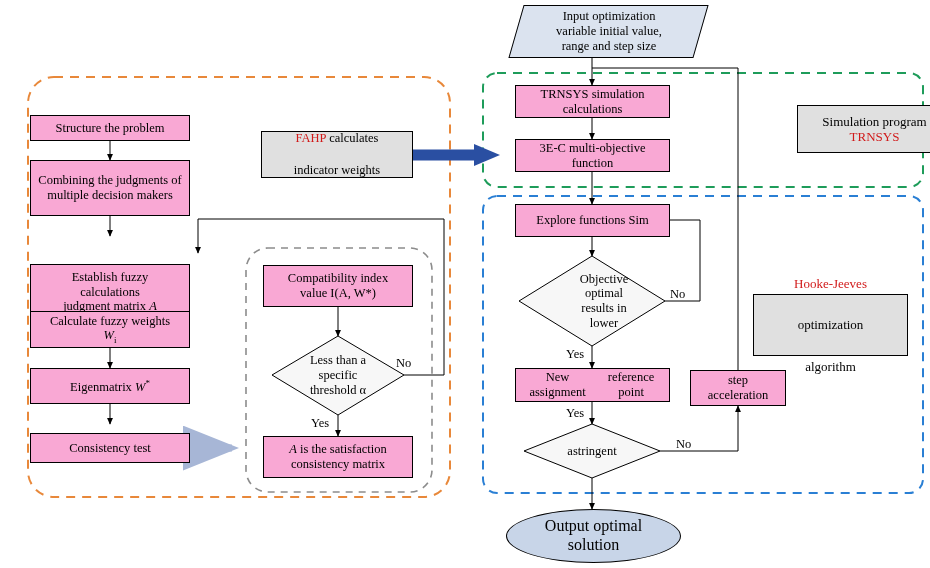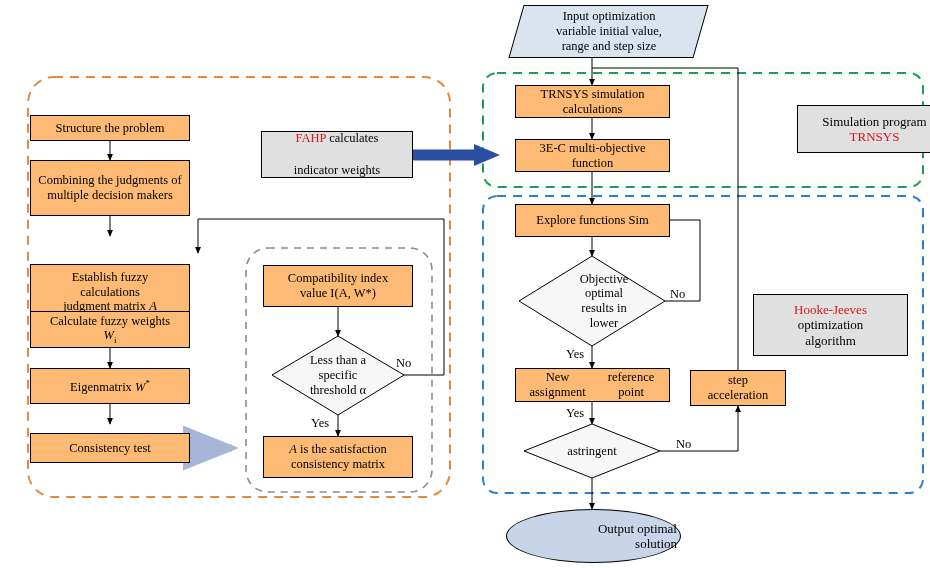--- a/index.html
+++ b/index.html
@@ -31,41 +31,40 @@
     justify-content: center;
     text-align: center;
     font-family: "Liberation Serif", serif;
     font-size: 12.5px;
     line-height: 1.18;
     color: #000000;
     padding: 2px 3px;
   }
   .box {
     border: 1px solid #000000;
-    background: #fdba74;
+    background: #f9a8d4;
   }
   .legend-box {
     border: 1px solid #000000;
     background: #e0e0e0;
     font-size: 13px;
   }
   .highlight-red {
     color: #d11a1a;
   }
   .para {
     background: #dbe3ef;
     border: 1px solid #000000;
     font-size: 12.5px;
   }
   .ellipse {
     background: #c8d5e8;
     border: 1px solid #000000;
     border-radius: 50%;
-    font-size: 13px;
-    align-items: flex-end;
+    font-size: 16px;
   }
   .diamond-label {
     position: absolute;
     left: 0;
     top: 0;
     width: 100%;
     height: 100%;
     display: flex;
     align-items: center;
     justify-content: center;
@@ -267,21 +266,21 @@
 
   <div class="diamond-label" style="left:530px; top:430px; width:124px; height:42px;">
     <span>astringent</span>
   </div>
 
   <div class="node box" style="left:690px; top:370px; width:96px; height:36px; flex-direction:column;">
     <span>step</span>
     <span>acceleration</span>
   </div>
 
-  <div class="node legend-box" style="left:753px; top:294px; width:155px; height:62px; flex-direction:column;">
+  <div class="node legend-box" style="left:753px; top:294px; width:155px; height:62px; flex-direction:column;gap:26px;">
     <span class="highlight-red">Hooke-Jeeves</span>
     <span>optimization</span>
     <span>algorithm</span>
   </div>
 
   <span class="edge-label" style="left:670px; top:287px;">No</span>
   <span class="edge-label" style="left:566px; top:347px;">Yes</span>
   <span class="edge-label" style="left:566px; top:406px;">Yes</span>
   <span class="edge-label" style="left:676px; top:437px;">No</span>
 

